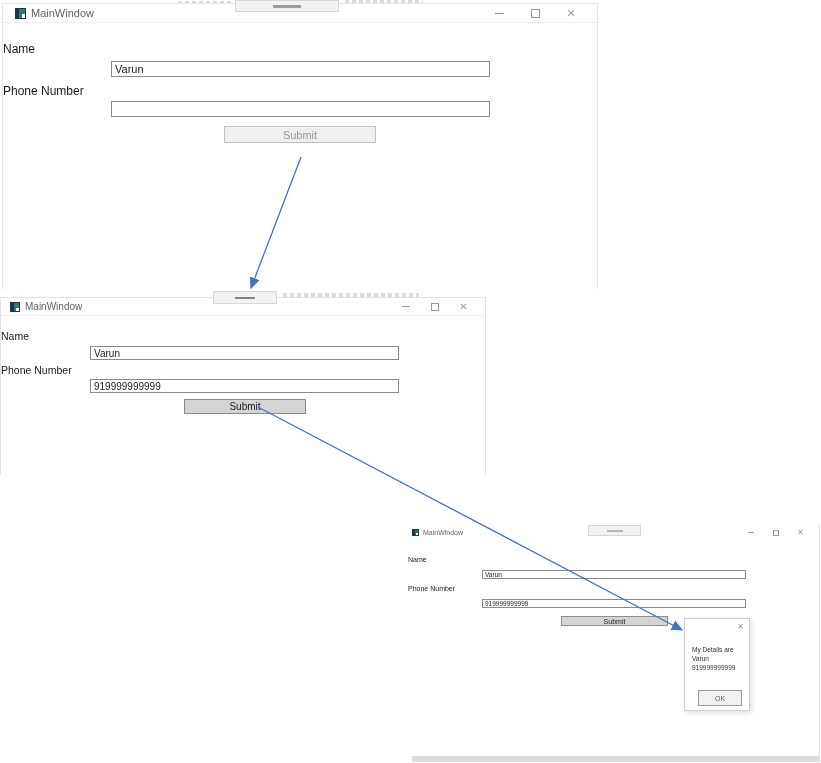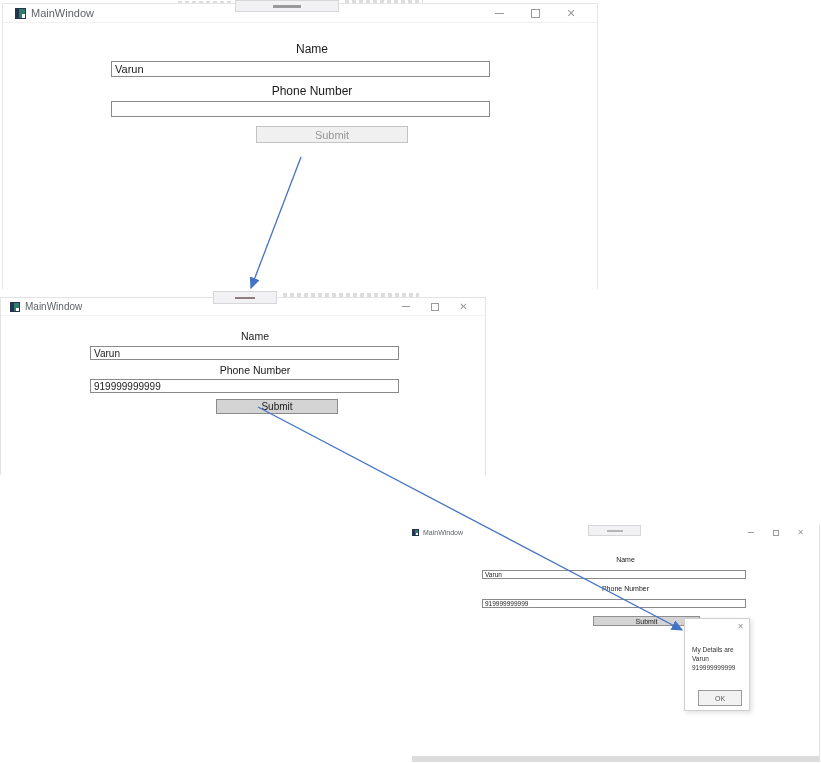--- a/index.html
+++ b/index.html
@@ -10,22 +10,22 @@
   .app-window { position:absolute; background:#fff; }
   .titlebar { position:relative; display:flex; align-items:center; width:100%; }
   .app-icon { position:relative; flex:0 0 auto; border:1px solid #24344d; background:linear-gradient(90deg,#24344d 0 38%,#2e7d6e 38% 100%); }
   .app-icon .notch { position:absolute; right:0; bottom:0; width:35%; height:35%; background:#fff; }
   .title-text { color:#5f6368; white-space:nowrap; }
   .win-controls { position:absolute; top:0; right:0; height:100%; display:flex; align-items:center; }
   .ctrl { display:flex; align-items:center; justify-content:center; color:#9a9a9a; cursor:default; }
   .glyph-min { display:inline-block; background:#9a9a9a; }
   .glyph-max { display:inline-block; border:1px solid #9a9a9a; background:transparent; }
   .field { position:absolute; border:1px solid #8a8a8a; background:#fff; color:#1a1a1a; font-family:"Liberation Sans", sans-serif; outline:none; }
-  .form-label { position:absolute; left:12px; width:100%; text-align:center; color:#1a1a1a; }
-  .submit-btn { position:absolute; font-family:"Liberation Sans", sans-serif; display:flex; align-items:center; justify-content:center; cursor:default;margin-left:32px; }
+  .form-label { position:absolute; left:0; width:100%; color:#1a1a1a; }
+  .submit-btn { position:absolute; font-family:"Liberation Sans", sans-serif; display:flex; align-items:center; justify-content:center; cursor:default; }
 
   
   #win1 { left:2px; top:3px; width:596px; height:286px; border:1px solid #e6e6e6; border-bottom:none; }
   #win1 .titlebar { height:19px; padding-left:12px; border-bottom:1px solid #f0f0f0; }
   #win1 .app-icon { width:11px; height:11px; }
   #win1 .title-text { font-size:11px; margin-left:5px; }
   #win1 .win-controls { padding-right:8px; }
   #win1 .ctrl { width:36px; height:19px; font-size:11px; }
   #win1 .glyph-min { width:9px; height:1px; }
   #win1 .glyph-max { width:9px; height:9px; }

